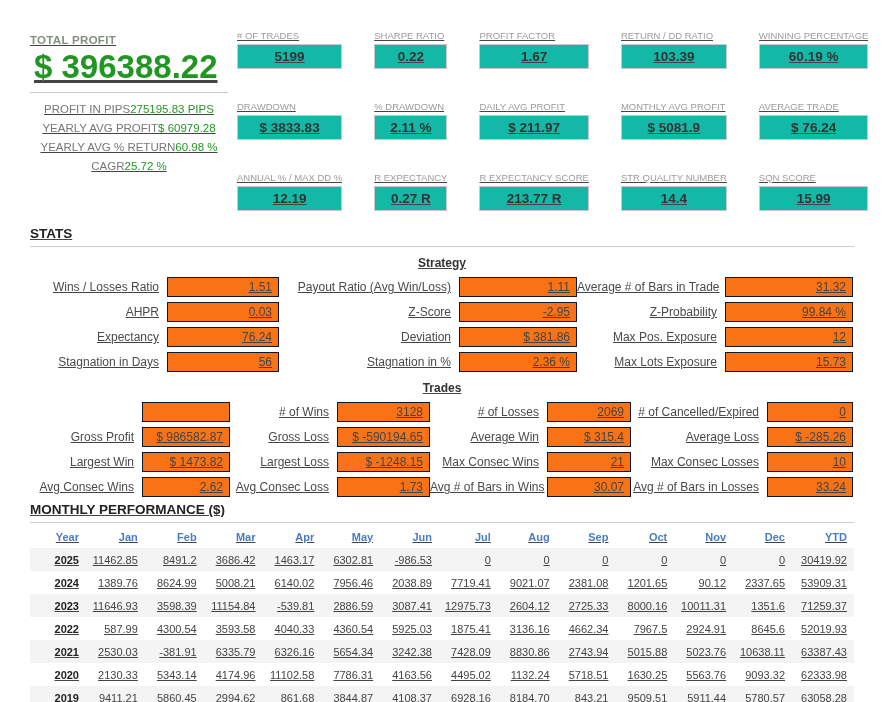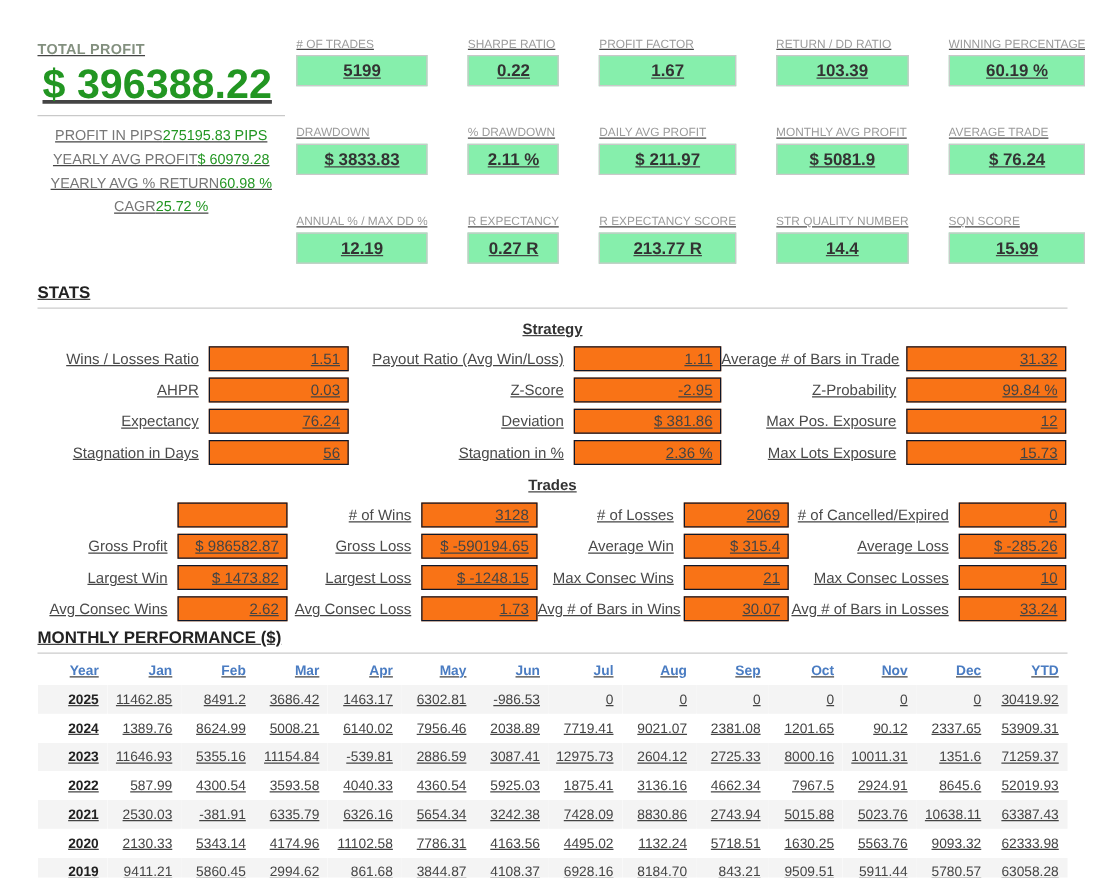--- a/index.html
+++ b/index.html
@@ -17,21 +17,21 @@
   .sum-label { font-size:11.5px; font-weight:bold; color:#83907f; letter-spacing:.3px; }
   .sum-value { font-size:33px; font-weight:bold; color:#229622; margin:2px 0 6px 4px; white-space:nowrap; }
   .sum-rule { border:none; border-top:1px solid #c9c9c9; margin:0 0 7px 0; }
   .sum-row { display:flex; justify-content:center; font-size:11.5px; line-height:19px; }
   .sr-label { color:#777; white-space:nowrap; }
   .sr-value { color:#229622; white-space:nowrap; }
 
   .kpi-grid { flex:1; display:grid; grid-template-columns:repeat(5,1fr); column-gap:8px; row-gap:10px; align-content:start;gap:32px; }
   .kpi-label { font-size:9.5px; color:#9b9b9b; margin-bottom:3px; white-space:nowrap; overflow:hidden; }
   .kpi-value-box { border:1px solid #c9c9c9; height:25px; line-height:23px; text-align:center;
-                   font-weight:bold; font-size:13.5px; color:#333; background:#86efac; white-space:nowrap; }
+                   font-weight:bold; font-size:13.5px; color:#333; background:#14b8a6; white-space:nowrap; }
 
   
   .section-heading { font-size:13.5px; font-weight:bold; color:#222; margin-top:15px; padding-bottom:5px; }
   .rule { border:none; border-top:1px solid #ccc; }
   .subtitle { text-align:center; font-weight:bold; font-size:12px; color:#333; margin:9px 0 7px 0; }
 
   .stat-row { display:grid; align-items:center; margin-bottom:5px; }
   .stat-row.strategy { grid-template-columns:137px 112px 180px 118px 148px 128px; }
   .stat-row.trades   { grid-template-columns:112px 88px 107px 93px 117px 84px 136px 86px; }
   .stat-label { text-align:right; padding-right:8px; font-size:12px; color:#4a4a4a; white-space:nowrap; }
@@ -340,21 +340,21 @@
           <td class="cell js-neg">2381.08</td>
           <td class="cell js-neg">1201.65</td>
           <td class="cell js-neg">90.12</td>
           <td class="cell js-neg">2337.65</td>
           <td class="cell js-neg">53909.31</td>
         </tr>
 
         <tr>
           <th class="year-cell">2023</th>
           <td class="cell js-neg">11646.93</td>
-          <td class="cell js-neg">5355.16</td>
+          <td class="cell js-neg">3598.39</td>
           <td class="cell js-neg">11154.84</td>
           <td class="cell js-neg neg">-539.81</td>
           <td class="cell js-neg">2886.59</td>
           <td class="cell js-neg">3087.41</td>
           <td class="cell js-neg">12975.73</td>
           <td class="cell js-neg">2604.12</td>
           <td class="cell js-neg">2725.33</td>
           <td class="cell js-neg">8000.16</td>
           <td class="cell js-neg">10011.31</td>
           <td class="cell js-neg">1351.6</td>

